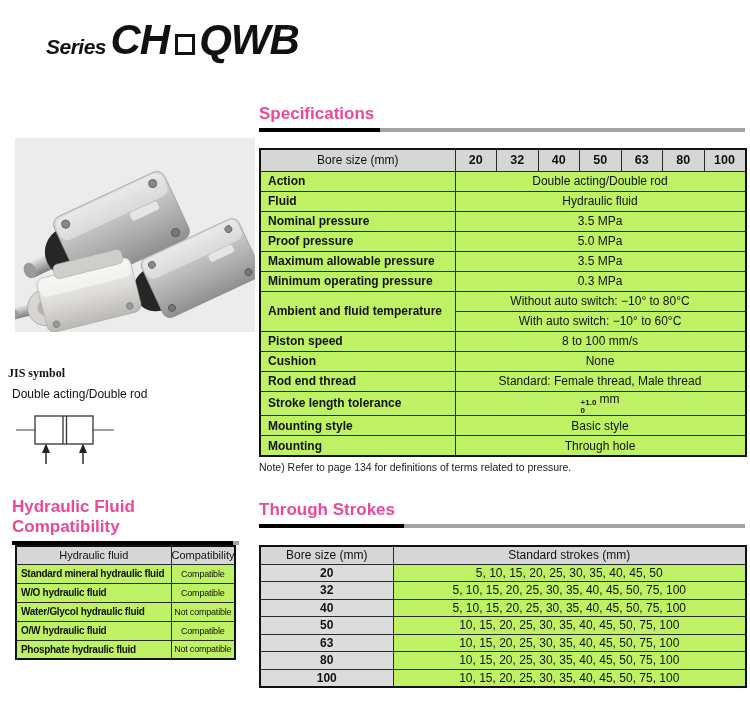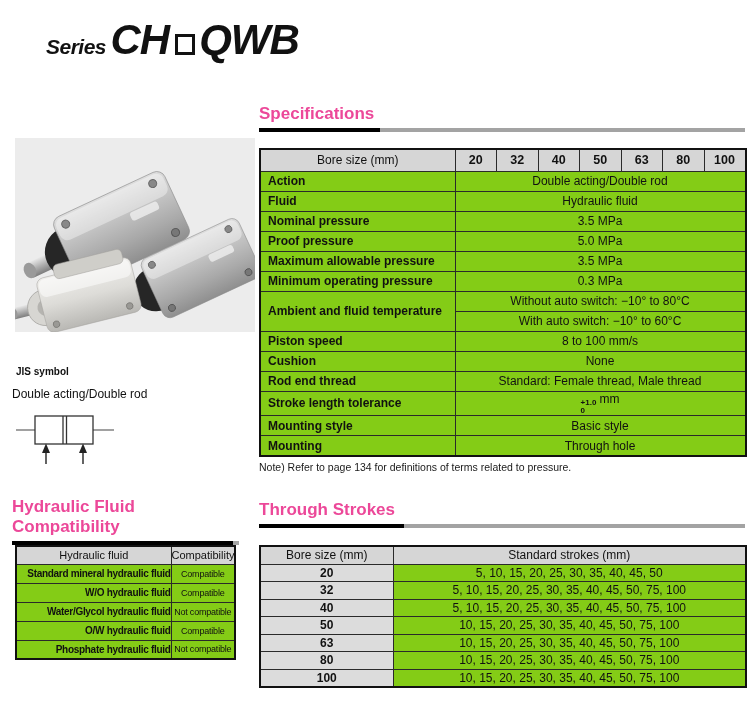--- a/index.html
+++ b/index.html
@@ -15,43 +15,43 @@
   .title .sq { display:inline-block; width:20px; height:21px; border:3px solid #111;
                margin:0 4px 0 6px; vertical-align:-1px; background:#fff; }
   
   .sec { position:absolute; }
   .sec h2 { font-size:17px; font-weight:bold; color:#ec4899; }
   .rule { height:4px; background:#a3a3a3; margin-top:4px; position:relative; }
   .rule .black { position:absolute; left:0; top:0; height:4px; background:#000; }
   
   .photo { position:absolute; left:15px; top:138px; width:240px; height:194px; background:#ececec; }
   
-  .jis-h   { position:absolute; left:16px; top:366px; font-size:10px; font-weight:bold; }
+  .jis-h   { position:absolute; left:8px; top:366px; font-size:12px; font-weight:bold;font-family:Liberation Serif, serif; }
   .jis-sub { position:absolute; left:12px; top:387px; font-size:12px; }
   .jis-svg { position:absolute; left:14px; top:406px; }
   
-  table { border-collapse:collapse; table-layout:fixed; background:#84cc16; }
+  table { border-collapse:collapse; table-layout:fixed; background:#bef264; }
   td { border:1px solid #2a2a2a; font-size:12px; overflow:hidden; white-space:nowrap; }
   .spec-table, .hfc-table, .ss-table { border:2px solid #111; }
   
   .spec-table { position:absolute; left:259px; top:148px; width:486px; }
   .spec-table td { height:20px; }
   .spec-table tr.hdr td { height:22px; background:#d6d6d6; text-align:center; }
   .spec-table tr.hdr td.bore-n { font-weight:bold; font-size:12.5px; }
   .spec-table td.lbl { font-weight:bold; text-align:left; padding-left:7px; }
   .spec-table td.val { text-align:center; }
   .tol-stack { display:inline-flex; flex-direction:column; align-items:flex-start;
                font-size:8px; font-weight:bold; line-height:1.05; vertical-align:-2px; margin-right:3px; }
   
   .note { position:absolute; font-size:10.5px; color:#1a1a1a; }
   
   .hfc-table { position:absolute; left:15px; top:545px; width:219px; }
   .hfc-table td { height:19px; }
   .hfc-table tr.hdr td { height:18px; background:#d6d6d6; text-align:center; font-size:11px; }
-  .hfc-table td.fluid { font-weight:bold; font-size:10px; letter-spacing:-0.3px; padding-left:4px;text-align:right; }
+  .hfc-table td.fluid { font-weight:bold; font-size:10px; letter-spacing:-0.3px; padding-left:4px; }
   .hfc-table td.comp  { text-align:center; font-size:9px; letter-spacing:-0.2px; }
   
   .ss-table { position:absolute; left:259px; top:545px; width:486px; }
   .ss-table td { height:17.5px; text-align:center; }
   .ss-table tr.hdr td { height:18px; background:#d6d6d6; }
   .ss-table td.bore { background:#dcdcdc; font-weight:bold; }
 </style>
 </head>
 <body>
 

